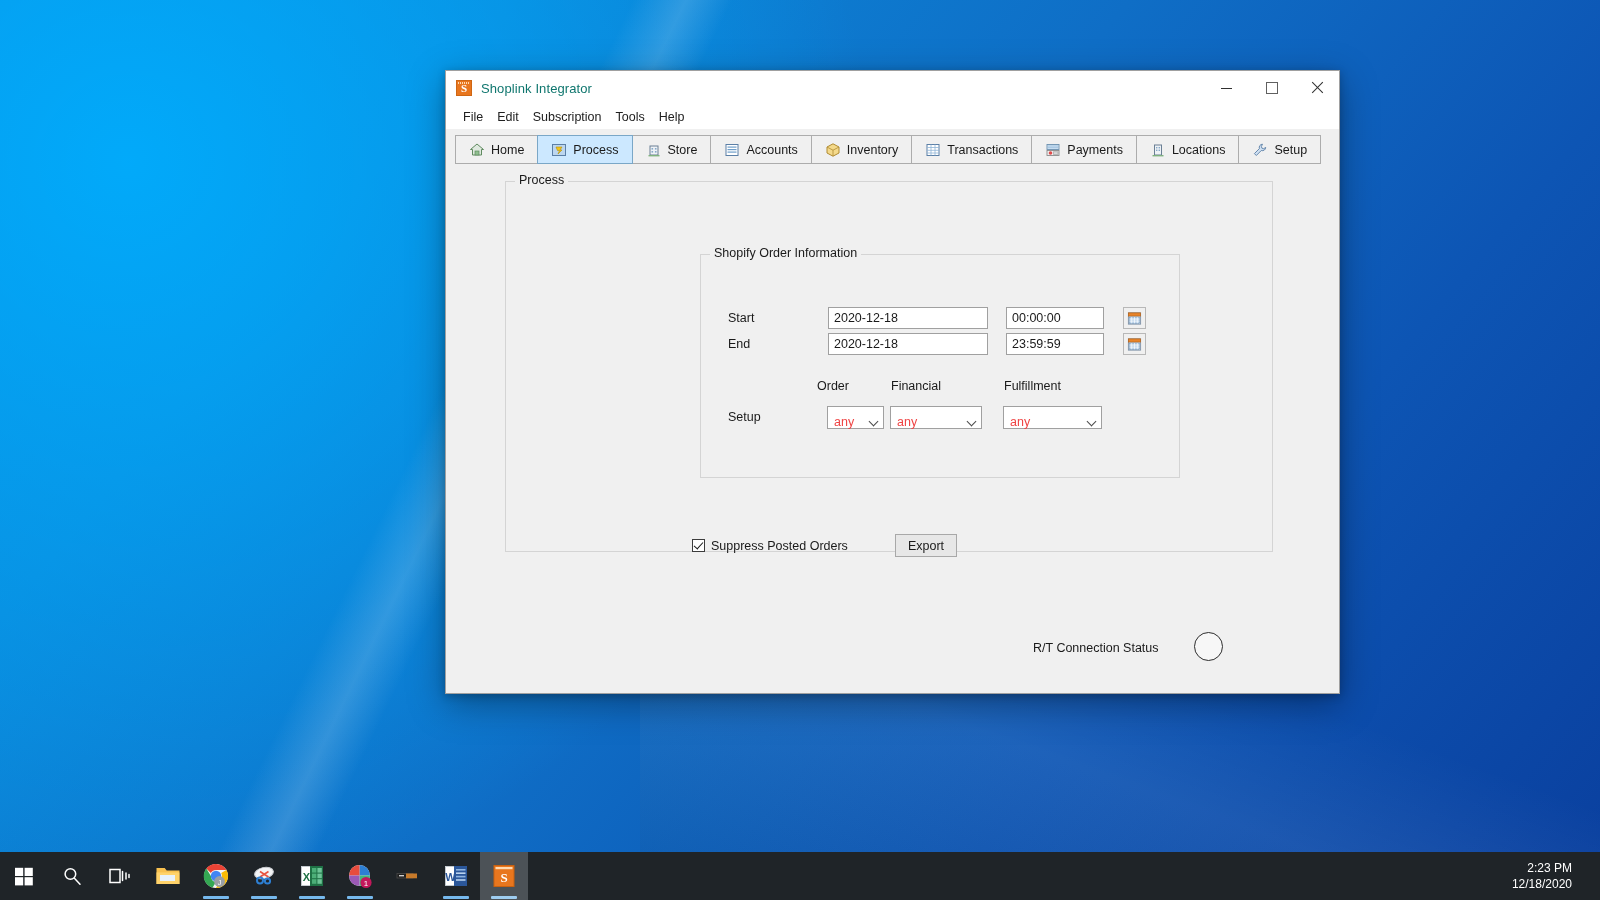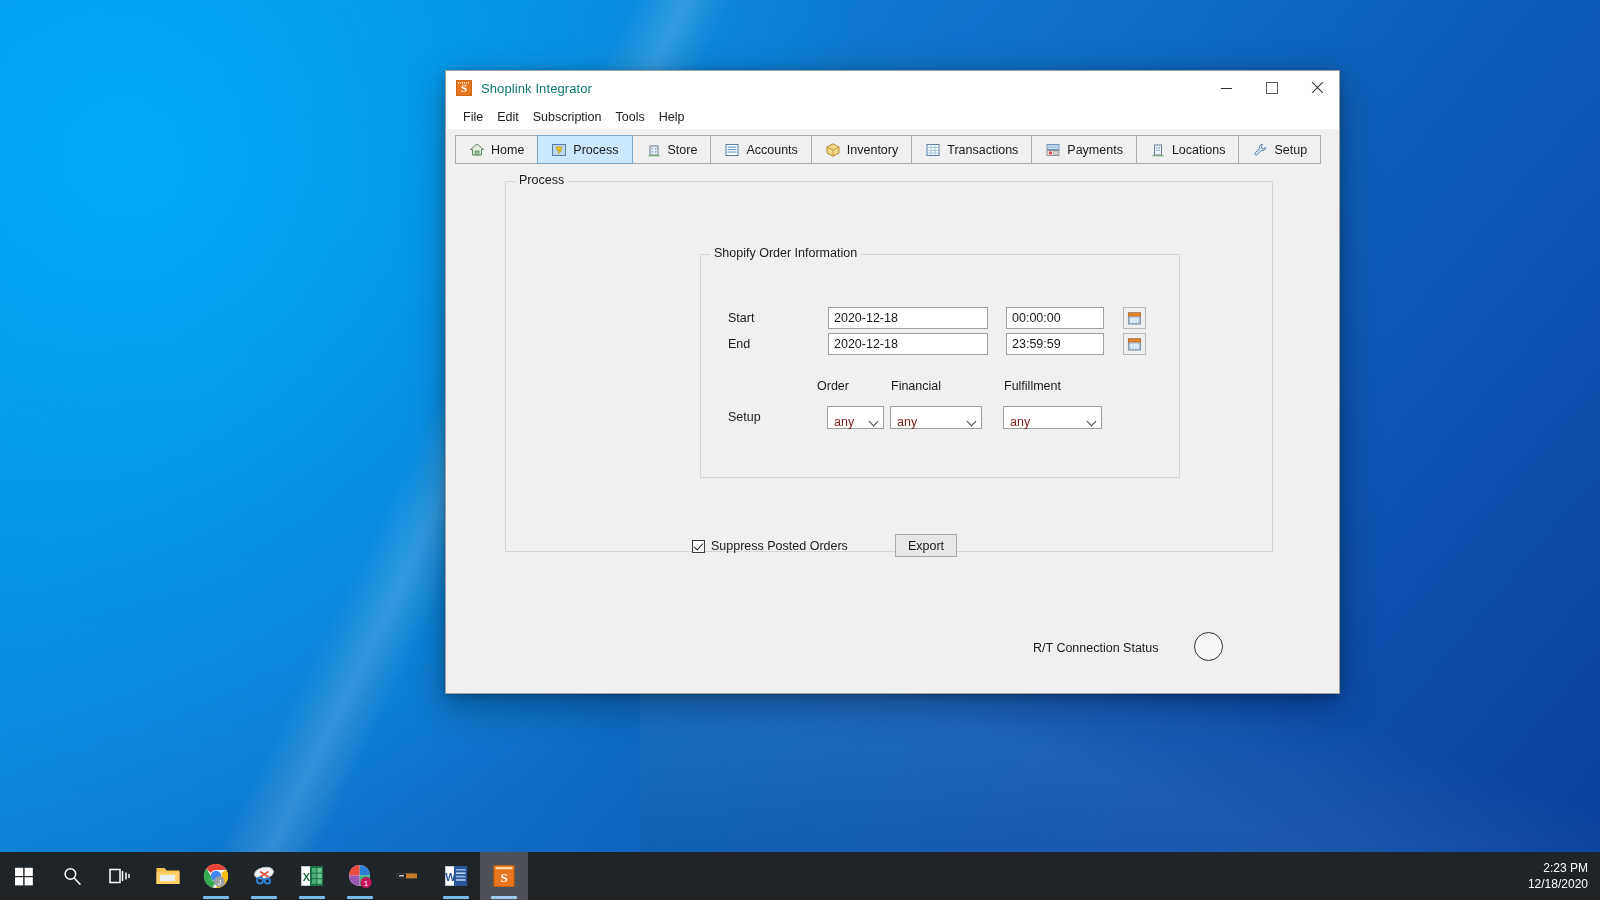--- a/index.html
+++ b/index.html
@@ -96,29 +96,29 @@
 
   .cal-btn{
     position:absolute;width:23px;height:22px;box-sizing:border-box;
     border:1px solid #b8b8b8;background:#f0f0f0;
     display:flex;align-items:center;justify-content:center;padding:0;
   }
 
   .combo{
     position:absolute;height:23px;box-sizing:border-box;border:1px solid #a0a0a0;background:#fff;
     display:flex;align-items:center;justify-content:space-between;padding:8px 5px 0 6px;
-    font-size:12.5px;color:#7f1d1d;
+    font-size:12.5px;color:#ef4444;
   }
   .chev{width:9px;height:9px;position:relative;flex:none;margin-left:4px;}
   .chev::before{
     content:"";position:absolute;left:1px;top:1px;width:6px;height:6px;
     border-right:1.4px solid #4a4a4a;border-bottom:1.4px solid #4a4a4a;transform:rotate(45deg);
   }
 
-  .chk-row{position:absolute;display:flex;align-items:center;gap:6px;padding-left:27px;}
+  .chk-row{position:absolute;display:flex;gap:6px;padding-left:27px;}
   .chk-box{
     width:13px;height:13px;box-sizing:border-box;border:1px solid #3c3c3c;background:#fff;
     position:relative;flex:none;
   }
   .chk-box.checked::after{
     content:"";position:absolute;left:3px;top:0px;width:4px;height:8px;
     border-right:1.6px solid #1a1a1a;border-bottom:1.6px solid #1a1a1a;transform:rotate(42deg);
   }
   .chk-label{font-size:12.5px;color:#1a1a1a;white-space:nowrap;}
 
@@ -139,21 +139,21 @@
     position:absolute;left:0;bottom:0;width:1600px;height:48px;background:#1f2428;
     display:flex;align-items:center;
   }
   .tb-item{width:48px;height:48px;display:flex;align-items:center;justify-content:center;position:relative;flex:none;}
   .tb-item.active-app{background:#4c5257;}
   .tb-item.running::after{
     content:"";position:absolute;bottom:1px;left:11px;width:26px;height:3px;background:#76b9ed;border-radius:1px;
   }
   .tb-item.active-app::after{background:#9ecdf0;}
   #tb-clock{
-    margin-left:auto;margin-right:12px;color:#fff;font-size:12px;text-align:right;line-height:16px;
+    margin-left:auto;margin-right:28px;color:#fff;font-size:12px;text-align:right;line-height:16px;
   }
   #tb-clock div{white-space:nowrap;}
 </style>
 </head>
 <body>
 
 <div id="desktop"></div>
 
 <div id="app-window">
 

